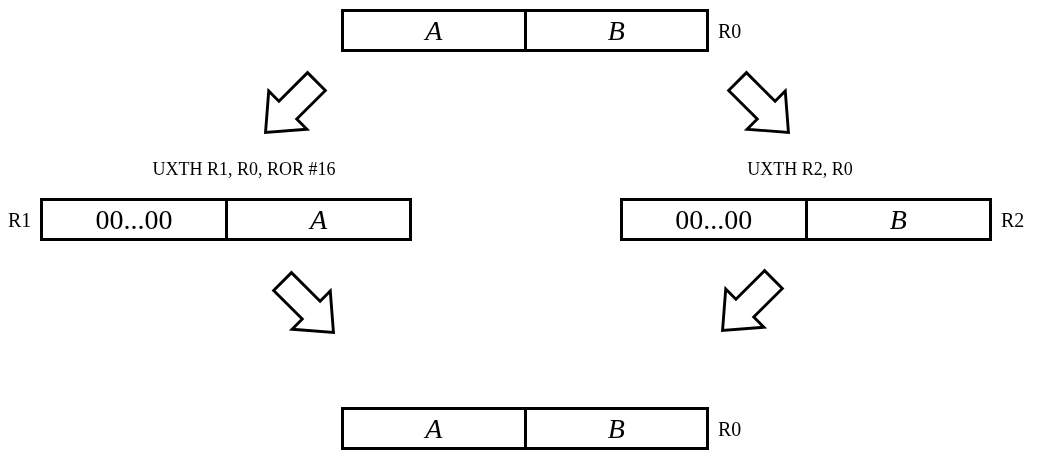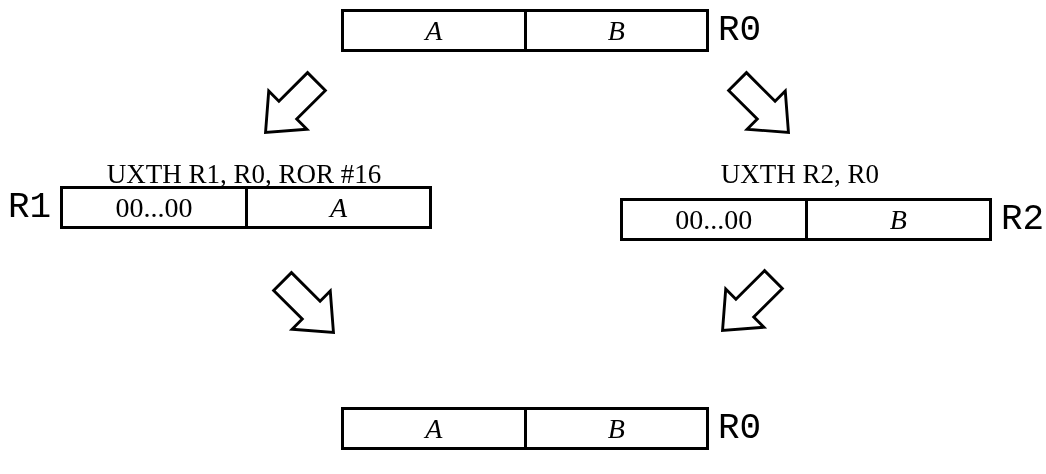--- a/index.html
+++ b/index.html
@@ -33,31 +33,30 @@
     display: flex;
     align-items: center;
     justify-content: center;
     font-size: 28px;
     line-height: 1;
   }
   .cell + .cell { border-left: 3px solid #000; }
   .var { font-style: italic; }
 
   .reg-name {
-    font-size: 36px;
+    font-size: 20px;
     line-height: 1;
     white-space: nowrap;
-    font-family: Liberation Mono, monospace;
   }
 
   .instr {
     position: absolute;
     transform: translateX(-50%);
     white-space: nowrap;
-    font-size: 27px;
+    font-size: 18px;
     line-height: 1.1;
   }
 
   .arrow {
     position: absolute;
     width: 90px;
     height: 90px;
   }
 </style>
 </head>
@@ -78,21 +77,21 @@
   </svg>
 
   <svg class="arrow" style="left:718px; top:62px;" viewBox="0 0 100 100" aria-hidden="true">
     <polygon points="10,36 55,36 55,20 90,50 55,80 55,64 10,64" transform="rotate(45 50 50)" fill="#ffffff" stroke="#000000" stroke-width="3.2" stroke-linejoin="miter"></polygon>
   </svg>
 
   <div class="instr" style="left:244px; top:160px;">UXTH R1, R0, ROR #16</div>
 
   <div class="instr" style="left:800px; top:160px;">UXTH R2, R0</div>
 
-  <div class="reg-row" style="left:8px; top:186px;">
+  <div class="reg-row" style="left:8px; top:198px;">
     <div class="reg-name">R1</div>
     <div class="reg-box" style="width:372px;">
       <div class="cell">00...00</div>
       <div class="cell var">A</div>
     </div>
   </div>
 
   <div class="reg-row" style="left:620px; top:198px;">
     <div class="reg-box" style="width:372px;">
       <div class="cell">00...00</div>

